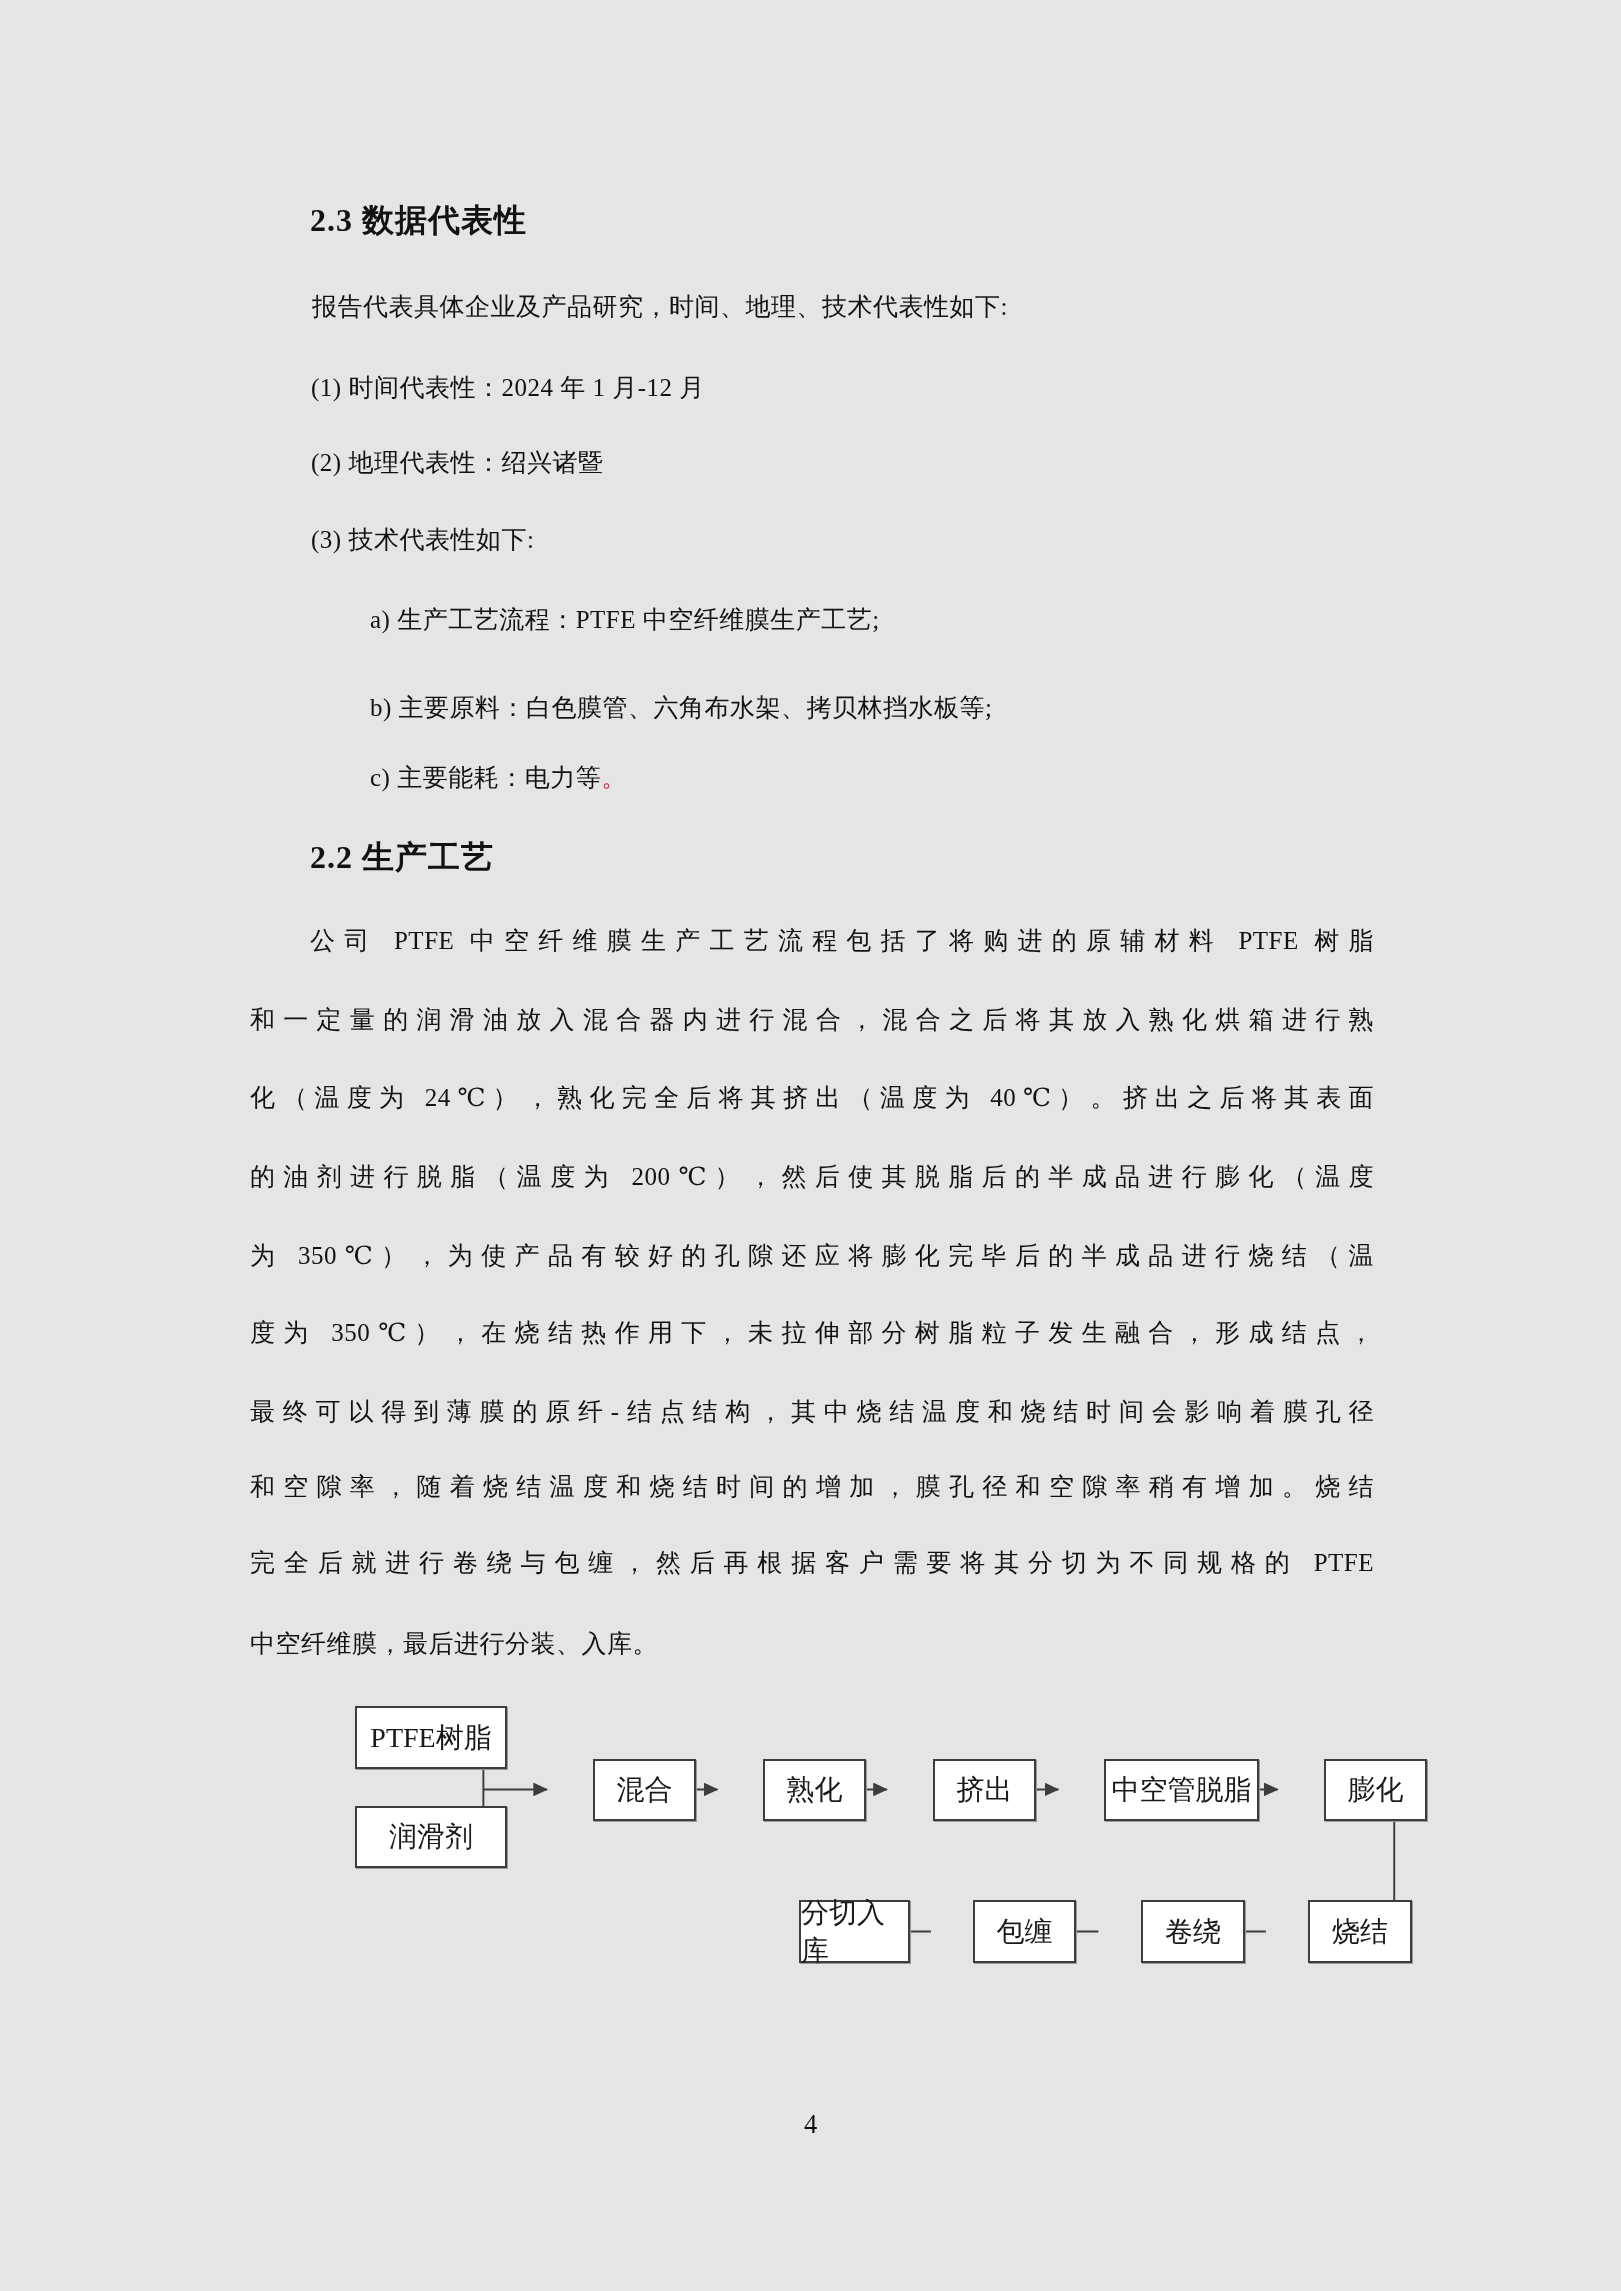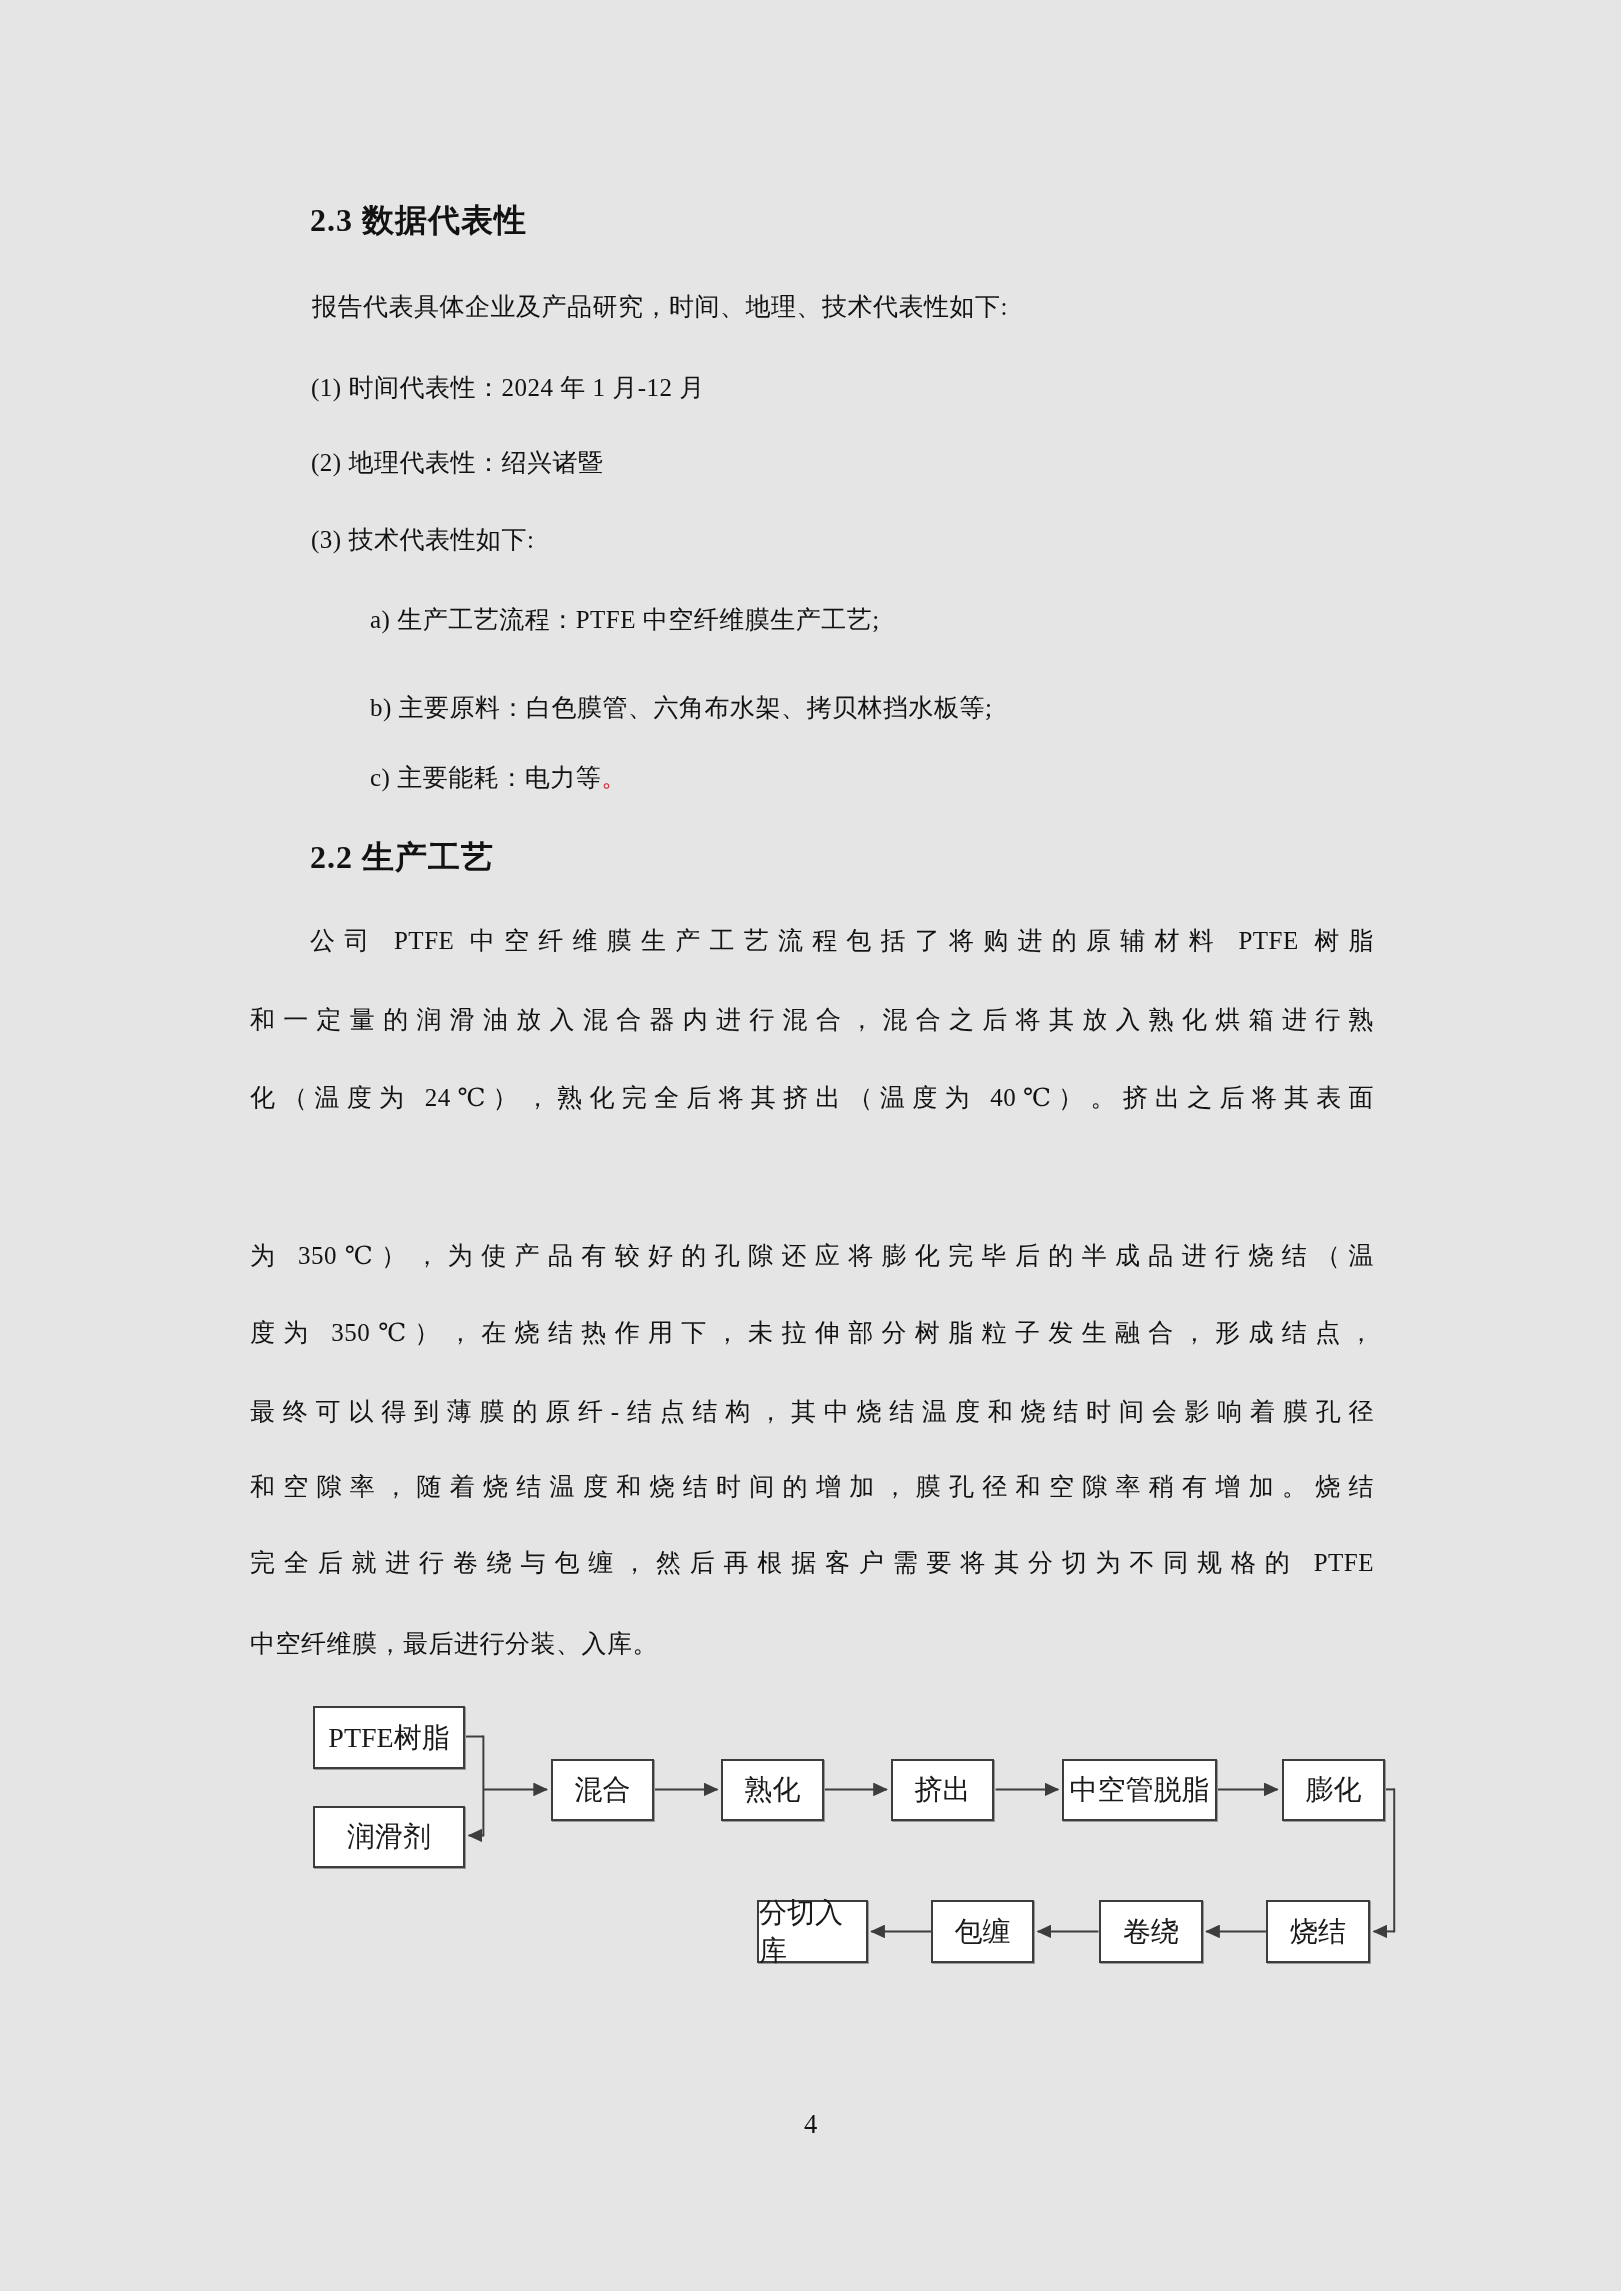--- a/index.html
+++ b/index.html
@@ -40,20 +40,21 @@
   .flow{position:absolute;left:0;top:1666px;width:1621px;height:333px;}
   .fnode{
     position:absolute;
     border:2px solid #3d3d3d;
     background:#ffffff;
     display:flex;align-items:center;justify-content:center;
     font-size:28px;
     color:#1a1a1a;
     box-sizing:border-box;
     box-shadow:1px 1px 0 #9a9a9a;
+    margin-left:42px;
   }
   .fsvg{position:absolute;left:0;top:0;width:1621px;height:333px;}
   .fsvg line{stroke:#3d3d3d;stroke-width:2;}
 </style>
 </head>
 <body>
 
 <div class="page">
 
   <div class="tline heading" style="left:310px;top:199px;">2.3 数据代表性</div>
@@ -68,20 +69,21 @@
   <div class="tline" style="left:370px;top:677px;margin-top:9px;">b) 主要原料：白色膜管、六角布水架、拷贝林挡水板等;</div>
   <div class="tline" style="left:370px;top:756px;">
     <span>c) 主要能耗：电力等</span><span class="red" style="color: rgb(208, 35, 46);">。</span>
   </div>
 
   <div class="tline heading" style="left:310px;top:836px;">2.2 生产工艺</div>
 
   <div class="tline just" style="left:310px;top:919px;width:1064px;">公司 PTFE 中空纤维膜生产工艺流程包括了将购进的原辅材料 PTFE 树脂</div>
   <div class="tline just" style="left:250px;top:998px;width:1124px;">和一定量的润滑油放入混合器内进行混合，混合之后将其放入熟化烘箱进行熟</div>
   <div class="tline just" style="left:250px;top:1076px;width:1124px;">化（温度为 24℃），熟化完全后将其挤出（温度为 40℃）。挤出之后将其表面</div>
+  <div class="tline just" style="left:250px;top:1155px;width:1124px;">的油剂进行脱脂（温度为 200℃），然后使其脱脂后的半成品进行膨化（温度</div>
   <div class="tline just" style="left:250px;top:1234px;width:1124px;">为 350℃），为使产品有较好的孔隙还应将膨化完毕后的半成品进行烧结（温</div>
   <div class="tline just" style="left:250px;top:1311px;width:1124px;">度为 350℃），在烧结热作用下，未拉伸部分树脂粒子发生融合，形成结点，</div>
   <div class="tline just" style="left:250px;top:1465px;width:1124px;">和空隙率，随着烧结温度和烧结时间的增加，膜孔径和空隙率稍有增加。烧结</div>
   <div class="tline just" style="left:250px;top:1390px;width:1124px;">最终可以得到薄膜的原纤-结点结构，其中烧结温度和烧结时间会影响着膜孔径</div>
   <div class="tline just" style="left:250px;top:1541px;width:1124px;">完全后就进行卷绕与包缠，然后再根据客户需要将其分切为不同规格的 PTFE</div>
   <div class="tline" style="left:250px;top:1622px;">中空纤维膜，最后进行分装、入库。</div>
 
   <div class="flow">
     <svg class="fsvg" viewBox="0 0 1654 340" xmlns="http://www.w3.org/2000/svg">
       <defs>

